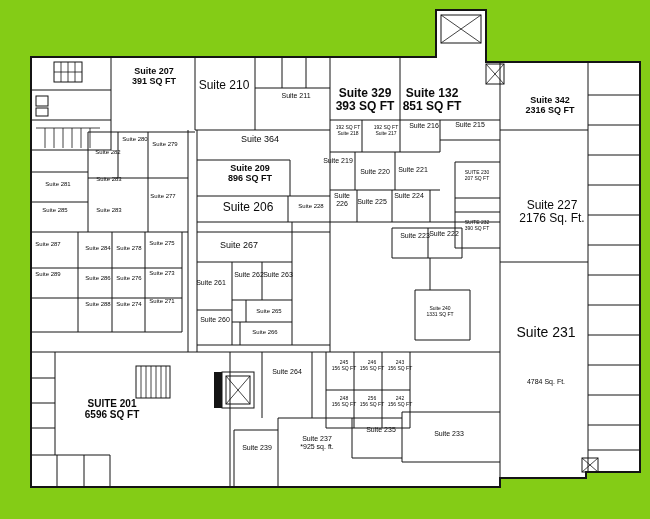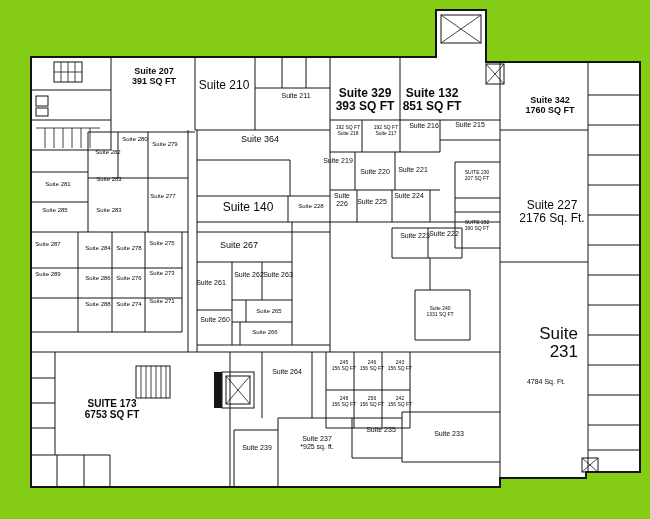--- a/index.html
+++ b/index.html
@@ -15,21 +15,21 @@
   .dark{fill:#141414;stroke:none;}
   .lbl{position:absolute;text-align:center;line-height:1.12;color:#0a0a0a;}
   .lbl span{display:block;}
   .b{font-weight:700;}
   .f5{font-size:5px;}
   .f6{font-size:6px;}
   .f7{font-size:7px;}
   .f8{font-size:12px;}
   .f9{font-size:9px;}
   .f10{font-size:10px;}
-  .f15{font-size:17px;line-height:1.05;text-align:right;}
+  .f15{font-size:14px;line-height:1.05;}
 </style>
 </head>
 <body>
 
 <div id="floor-plan">
 
   <svg id="walls-svg" width="650" height="519" viewBox="0 0 650 519">
     <g>
       <path class="w2" d="M31 57 H436 V10 H486 V62 H640 V472 H586 V478 H500 V487 H31 Z"></path>
     </g>
@@ -99,50 +99,54 @@
   <div class="lbl f8 b" style="left:333px;top:87px;width:64px">
     <span>Suite 329</span>
     <span>393 SQ FT</span>
   </div>
   <div class="lbl f8 b" style="left:400px;top:87px;width:64px">
     <span>Suite 132</span>
     <span>851 SQ FT</span>
   </div>
   <div class="lbl f9 b" style="left:514px;top:95px;width:72px">
     <span>Suite 342</span>
-    <span>1760 SQ FT</span>
+    <span>2316 SQ FT</span>
   </div>
   <div class="lbl f5" style="left:331px;top:125px;width:34px">
     <span>192 SQ FT</span>
     <span>Suite 218</span>
   </div>
   <div class="lbl f5" style="left:369px;top:125px;width:34px">
     <span>192 SQ FT</span>
     <span>Suite 217</span>
   </div>
   <div class="lbl f7" style="left:409px;top:122px;width:30px">
     <span>Suite 216</span>
   </div>
   <div class="lbl f7" style="left:445px;top:121px;width:50px">
     <span>Suite 215</span>
   </div>
   <div class="lbl f9" style="left:228px;top:134px;width:64px">
     <span>Suite 364</span>
   </div>
+  <div class="lbl f9 b" style="left:210px;top:163px;width:80px">
+    <span>Suite 209</span>
+    <span>896 SQ FT</span>
+  </div>
   <div class="lbl f7" style="left:323px;top:157px;width:30px">
     <span>Suite 219</span>
   </div>
   <div class="lbl f7" style="left:359px;top:168px;width:32px">
     <span>Suite 220</span>
   </div>
   <div class="lbl f7" style="left:397px;top:166px;width:32px">
     <span>Suite 221</span>
   </div>
   <div class="lbl f8" style="left:222px;top:201px;width:52px">
-    <span>Suite 140</span>
+    <span>Suite 206</span>
   </div>
   <div class="lbl f6" style="left:291px;top:203px;width:40px">
     <span>Suite 228</span>
   </div>
   <div class="lbl f7" style="left:328px;top:192px;width:28px">
     <span>Suite 226</span>
   </div>
   <div class="lbl f7" style="left:357px;top:198px;width:30px">
     <span>Suite 225</span>
   </div>
@@ -252,22 +256,22 @@
     <span>Suite 240</span>
     <span>1331 SQ FT</span>
   </div>
   <div class="lbl f15" style="left:514px;top:325px;width:64px">
     <span>Suite 231</span>
   </div>
   <div class="lbl f7" style="left:514px;top:378px;width:64px">
     <span>4784 Sq. Ft.</span>
   </div>
   <div class="lbl f10 b" style="left:66px;top:398px;width:92px">
-    <span>SUITE 173</span>
-    <span>6753 SQ FT</span>
+    <span>SUITE 201</span>
+    <span>6596 SQ FT</span>
   </div>
   <div class="lbl f7" style="left:271px;top:368px;width:32px">
     <span>Suite 264</span>
   </div>
 
   <div class="lbl f5" style="left:331px;top:360px;width:26px">
     <span>245</span>
     <span>156 SQ FT</span>
   </div>
   <div class="lbl f5" style="left:359px;top:360px;width:26px">

